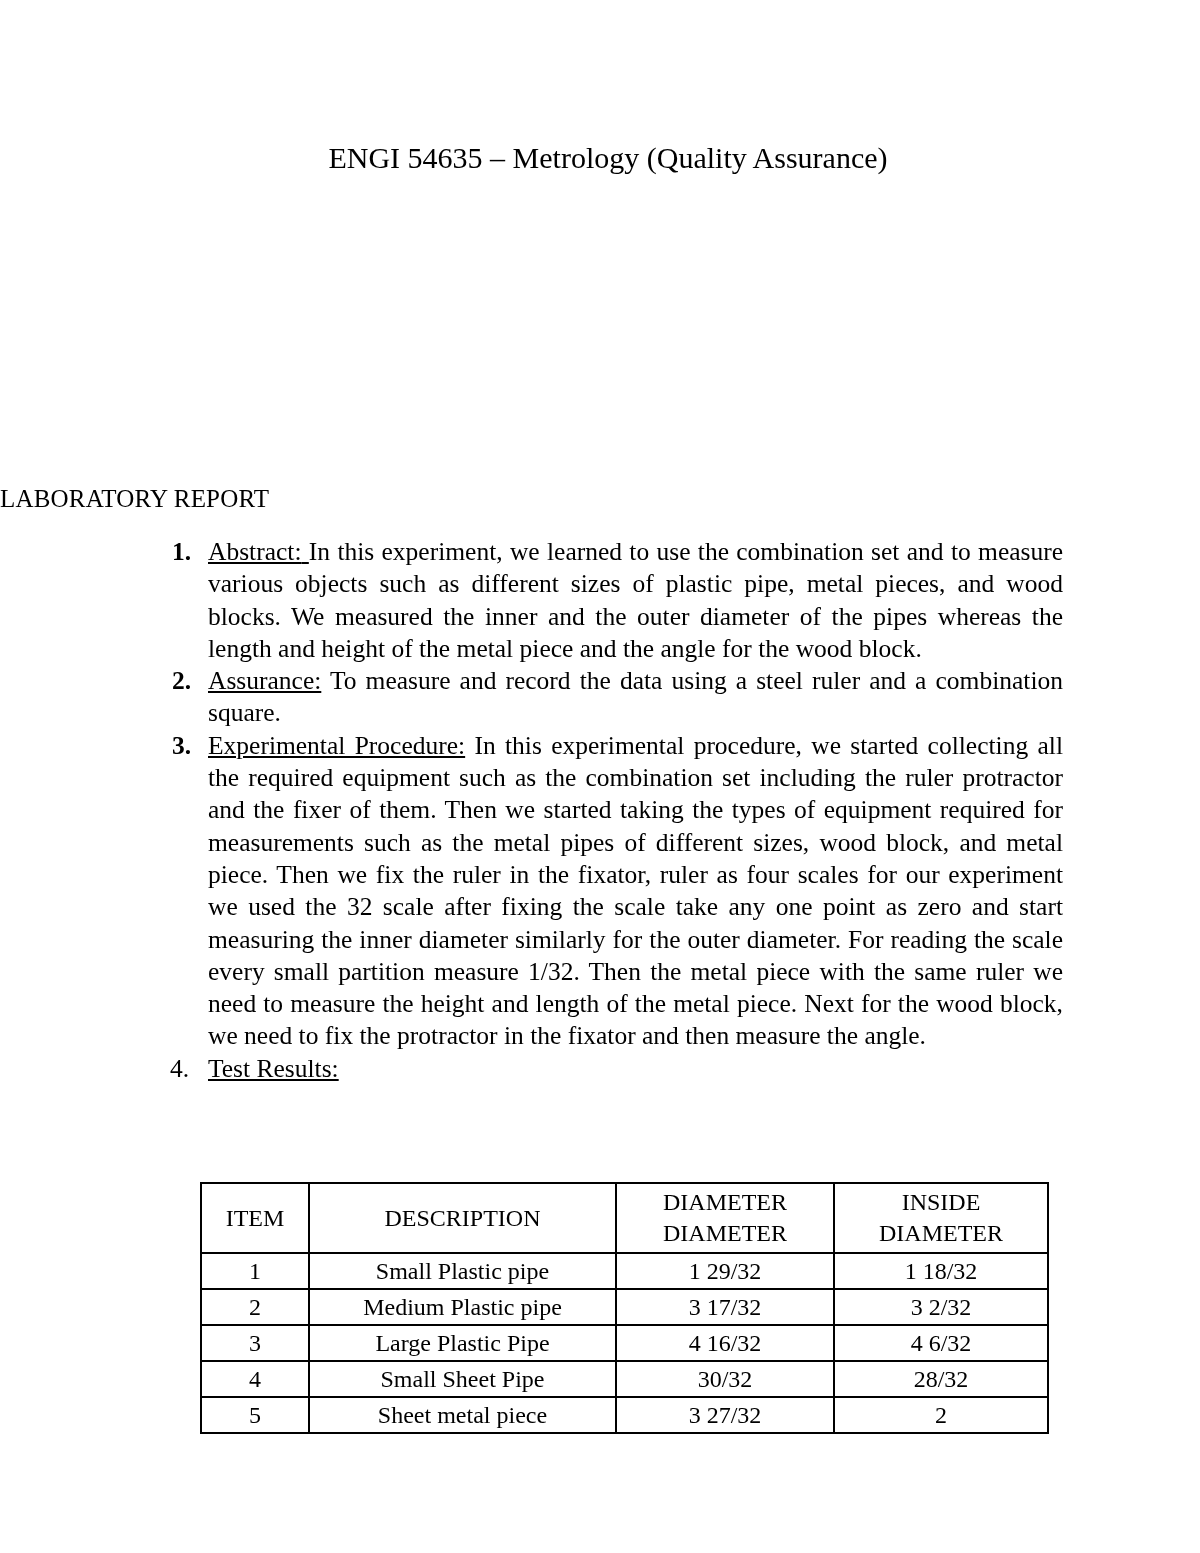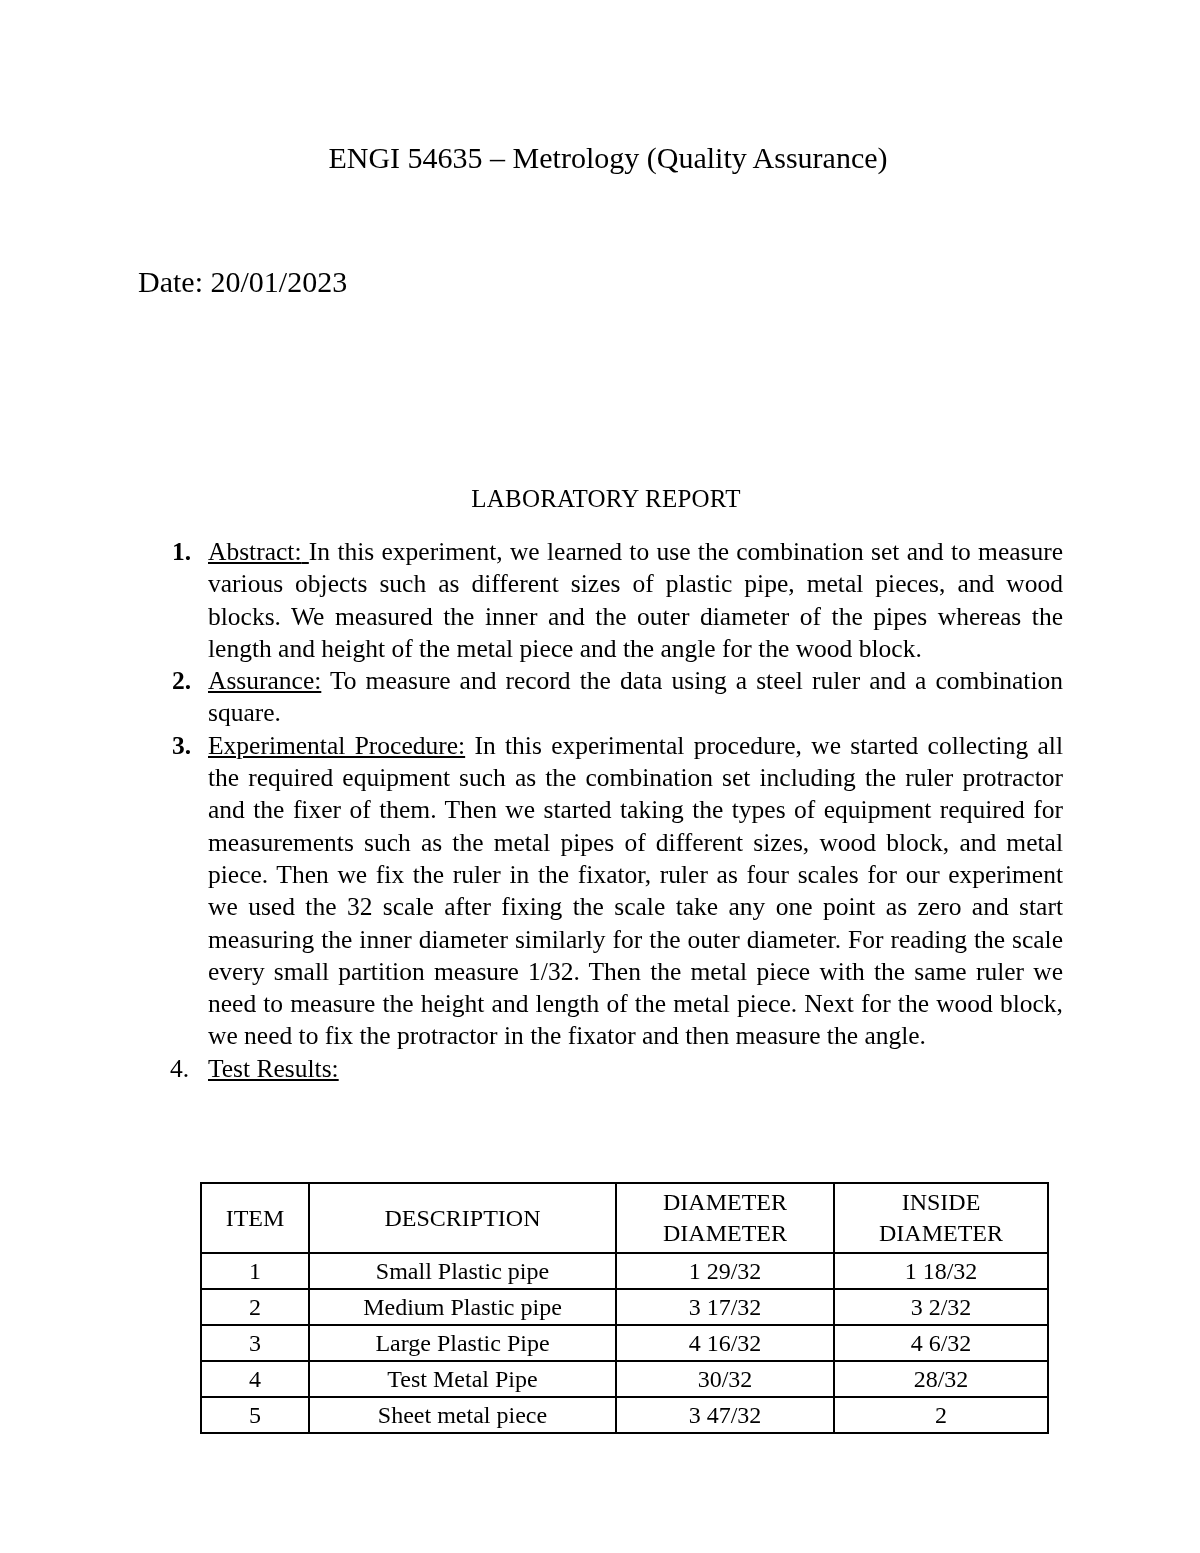--- a/index.html
+++ b/index.html
@@ -52,26 +52,25 @@
     line-height: 40px;
     white-space: nowrap;
   }
 
   
   .report-heading {
     position: absolute;
     left: 0;
     top: 482px;
     width: 1132px;
-    text-align: center;
+    text-align: left;
     font-size: 25px;
     line-height: 34px;
     letter-spacing: 0.2px;
     white-space: nowrap;
-    margin-left: 40px;
   }
 
   
   .body-list {
     position: absolute;
     left: 138px;
     top: 536px;
     width: 925px;
   }
   .li {
@@ -139,21 +138,20 @@
   .col-in     { width: 214px; }
 </style>
 </head>
 <body>
 
 <div class="page">
 
   <div class="course-title">ENGI 54635 – Metrology (Quality Assurance)</div>
 
 
-  <div class="date-line">Date: 20/01/2023</div>
 
   <div class="report-heading">LABORATORY REPORT</div>
 
   <div class="body-list">
 
     <div class="li">
       <span class="marker">1.</span>
       <span class="lead">Abstract:</span><span class="lead-space"> </span><span>In this experiment, we learned to use the combination set and to measure various objects such as different sizes of plastic pipe, metal pieces, and wood blocks. We measured the inner and the outer diameter of the pipes whereas the length and height of the metal piece and the angle for the wood block.</span>
     </div>
 
@@ -203,26 +201,26 @@
         <td>3 2/32</td>
       </tr>
       <tr>
         <td>3</td>
         <td>Large Plastic Pipe</td>
         <td>4 16/32</td>
         <td>4 6/32</td>
       </tr>
       <tr>
         <td>4</td>
-        <td>Test Metal Pipe</td>
+        <td>Small Sheet Pipe</td>
         <td>30/32</td>
         <td>28/32</td>
       </tr>
       <tr>
         <td>5</td>
         <td>Sheet metal piece</td>
-        <td>3 47/32</td>
+        <td>3 27/32</td>
         <td>2</td>
       </tr>
     </tbody>
   </table>
 
 </div>
 
 </body></html>

